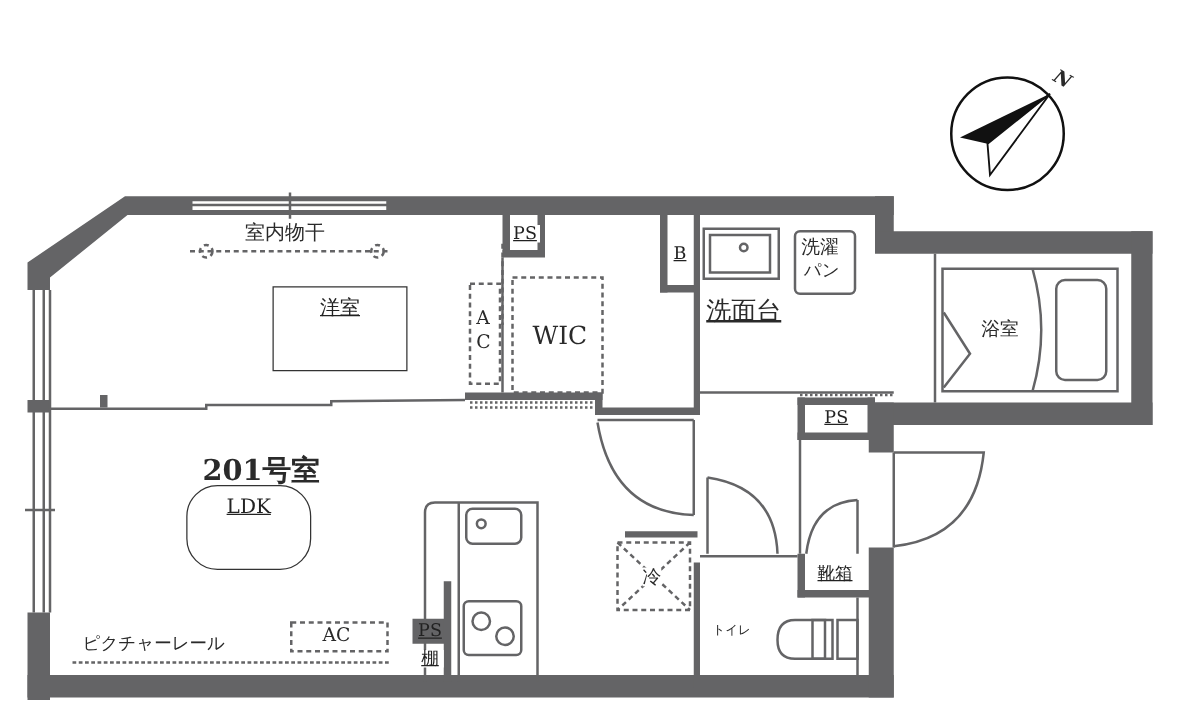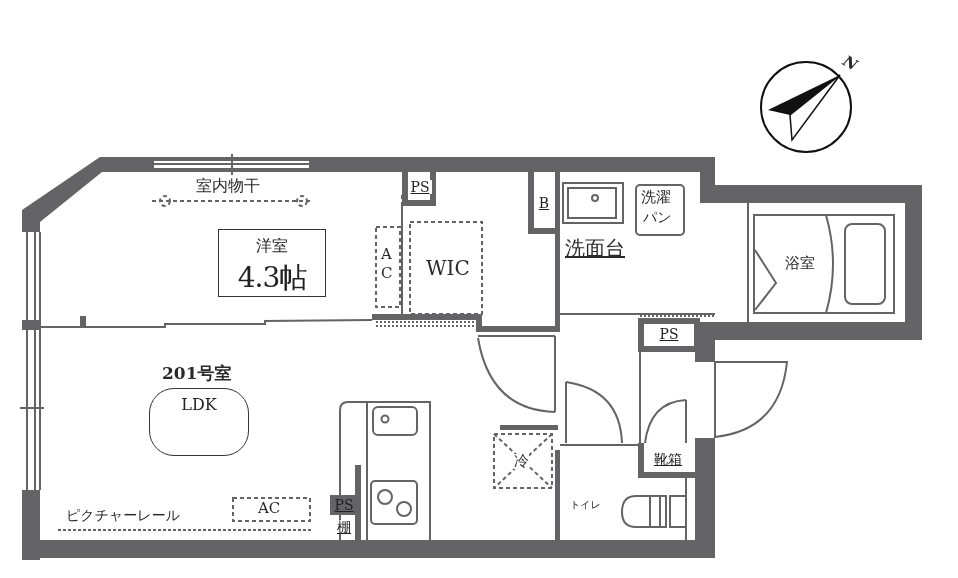--- a/index.html
+++ b/index.html
@@ -2,23 +2,23 @@
 <html><head>
   <meta charset="utf-8">
   <style>
     html, body { margin: 0; padding: 0; background: #ffffff; }
     body { width: 958px; height: 578px; position: relative; overflow: hidden;
            font-family: "DejaVu Serif", "Liberation Serif", serif; color: #222; }
     svg { position: absolute; left: 0; top: 0; }
     .lbl { position: absolute; white-space: nowrap; line-height: 1; color: #2a2a2a; }
     .box { position: absolute; border: 1.5px solid #333; background: #fff; box-sizing: border-box;
            text-align: center; }
-    .room-name { font-size: 16px; display: block; margin-top: 6px; }
+    .room-name { font-size: 16px; display: block; margin-top: 6px; text-decoration: underline; }
     .room-size { font-size: 28px; display: block; margin-top: 2px; letter-spacing: -1px; }
-    .unit { font-weight: bold; font-size: 17px; }
+    .unit { font-weight: bold; font-size: 23px; }
     .tag { position: absolute; background: #fff; font-size: 14px; text-align: center; line-height: 1; text-decoration: underline; }
   </style>
 </head>
 <body>
 
 <svg width="958" height="578" viewBox="0 0 958 578">
   <g fill="#646466" stroke="none">
 
     <polygon points="100,157 715,157 715,172 102,172 40,222 40,232 22,232 22,210"></polygon>
 
@@ -145,21 +145,20 @@
     <line x1="640" y1="316" x2="715" y2="316" stroke-dasharray="2,2"></line>
   </g>
 </svg>
 
 <span class="lbl" style="left:843px; top:56px; font-size:15px; font-style:italic; font-weight:bold; transform:rotate(30deg);">N</span>
 
 <span class="lbl" style="left:196px; top:178px; font-size:16px;">室内物干</span>
 
 <div class="box" style="left:218px; top:229px; width:108px; height:68px;">
   <span class="room-name">洋室</span>
-  <span class="room-size">4.3帖</span>
 </div>
 
 <span class="lbl" style="left:381px; top:247px; font-size:15px;">A</span>
 <span class="lbl" style="left:381px; top:266px; font-size:15px;">C</span>
 
 <span class="tag" style="left:408px; top:180px; width:24px;">PS</span>
 
 <span class="lbl" style="left:426px; top:258px; font-size:20px;">WIC</span>
 
 <span class="tag" style="left:535px; top:196px; width:18px;">B</span>

